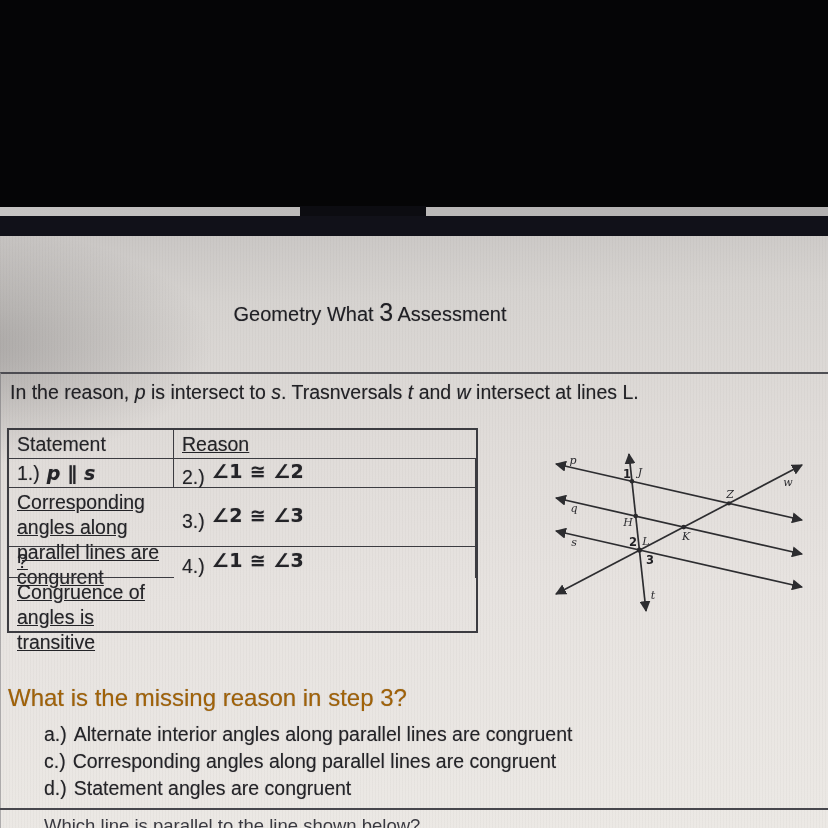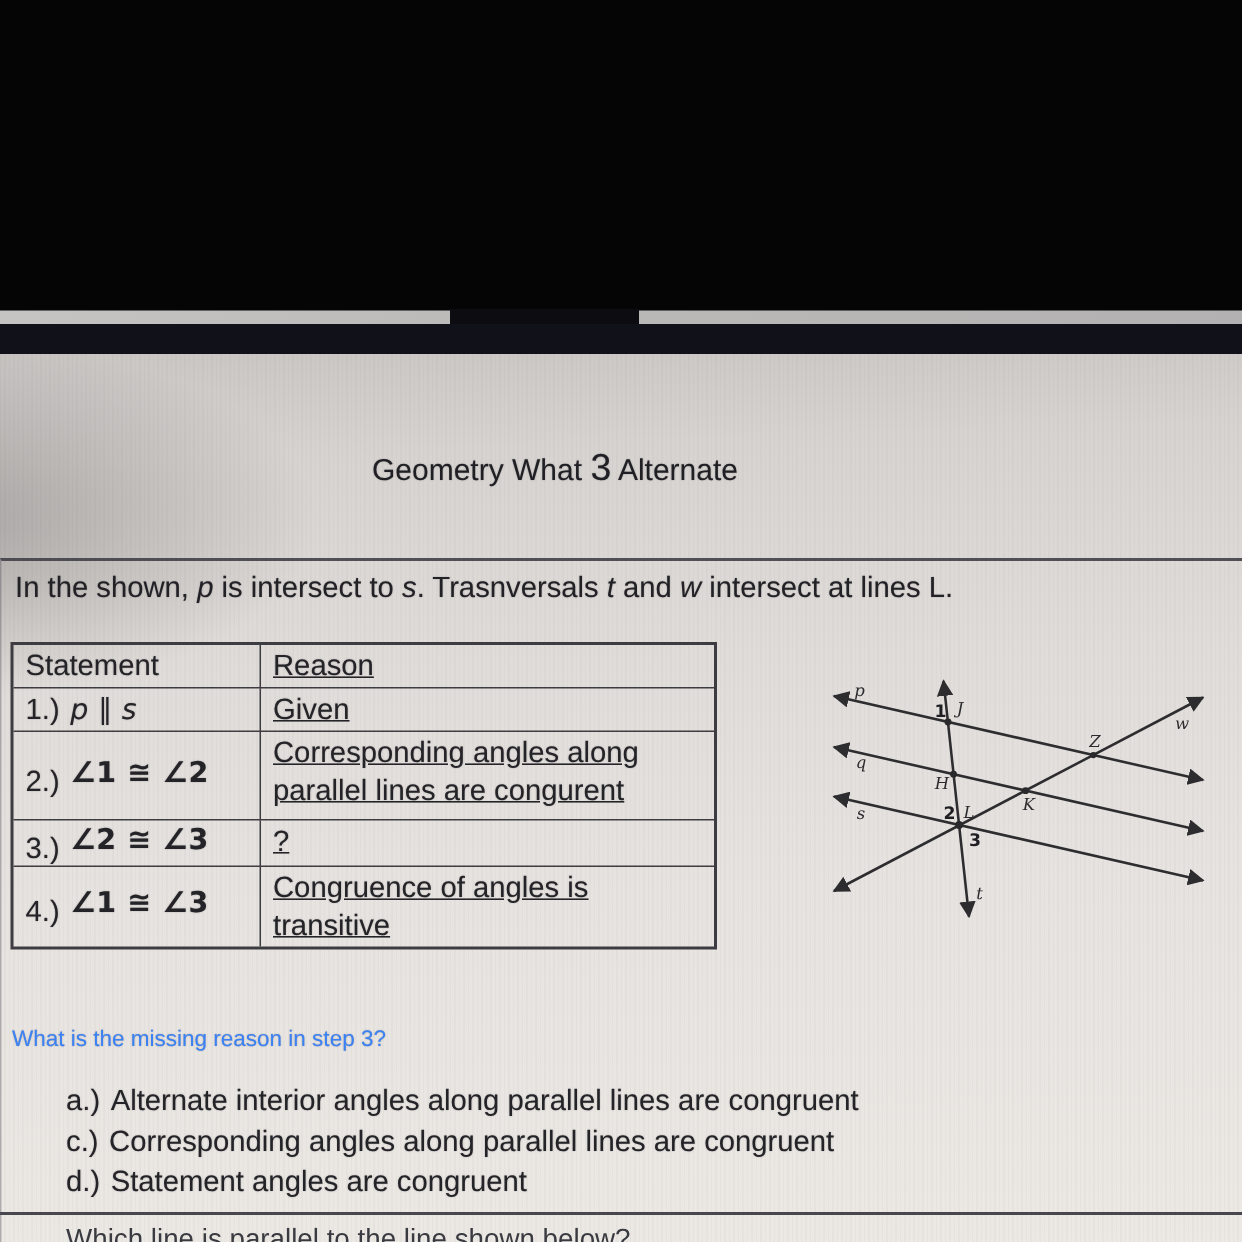--- a/index.html
+++ b/index.html
@@ -39,29 +39,29 @@
     border:2px solid #3c3c41;box-sizing:border-box;}
   .cell{border-right:1.5px solid #3c3c41;border-bottom:1.5px solid #3c3c41;
     padding:0 8px;font-size:19.5px;display:flex;align-items:center;line-height:25px;box-sizing:border-box;color:#242428;}
   .c2{border-right:none;text-decoration:underline;}
   .rlast{border-bottom:none;}
   .wrap{align-items:flex-start;padding-top:2px;}
   .st{gap:7px;}
   .num{transform:translateY(4px);}
   .math{font-family:"DejaVu Sans",sans-serif;font-weight:600;font-size:19px;
     transform:translateY(-2px);letter-spacing:.4px;}
-  .m1{font-family:"DejaVu Sans",sans-serif;font-style:italic;font-weight:400;transform:none;letter-spacing:.2px;}
+  .m1{font-family:"DejaVu Sans",sans-serif;font-style:italic;font-weight:700;transform:none;letter-spacing:.2px;}
   
   .figure{position:absolute;left:533px;top:440px;}
   .fl{stroke:#2d2d30;stroke-width:1.7;fill:none;}
   .dot{fill:#29292c;}
   .plbl{font:italic 11px "DejaVu Serif",serif;fill:#2a2a2e;}
   .albl{font:bold 11.5px "DejaVu Sans",sans-serif;fill:#1f1f23;}
   
-  .q2{position:absolute;left:8px;top:684px;font-size:15px;color:#3b82f6;}
+  .q2{position:absolute;left:8px;top:684px;font-size:24px;color:#a16207;}
   .opts{position:absolute;left:44px;top:711px;font-size:19.5px;color:#242428;margin-top:10px;}
   .opt{height:27px;line-height:27px;white-space:nowrap;}
   .okey{margin-right:7px;}
   .sep{position:absolute;left:0;top:808px;width:828px;height:2px;background:#47474d;}
   .nextq{position:absolute;left:44px;top:815px;font-size:18.5px;color:#3a3a41;
     filter:blur(.4px);white-space:nowrap;}
 </style>
 </head>
 <body>
 
@@ -71,35 +71,34 @@
   <div class="strip"></div>
   <div class="notch"></div>
   <svg class="bezel" width="828" height="60" viewBox="0 205 828 60">
     <path class="band" d="M0,216 L828,216 L828,252 C620,244 210,238 0,240 Z"></path>
     <path class="band-edge" d="M0,240 C210,238 620,244 828,252 L828,255 C620,247 210,241 0,243 Z"></path>
   </svg>
 
   <div class="paper"></div>
   <div class="vignette"></div>
 
-  <div class="title txt"><span>Geometry What </span><span class="t3">3</span><span> Alternate</span></div>
+  <div class="title txt"><span>Geometry What </span><span class="t3">3</span><span> Assessment</span></div>
 
   <div class="qbox"></div>
 
-  <div class="prompt txt"><span>In the shown, </span><span class="it">p</span><span> is intersect to </span><span class="it">s</span><span>. Trasnversals </span><span class="it">t</span><span> and </span><span class="it">w</span><span> intersect at lines L.</span></div>
+  <div class="prompt txt"><span>In the reason, </span><span class="it">p</span><span> is intersect to </span><span class="it">s</span><span>. Trasnversals </span><span class="it">t</span><span> and </span><span class="it">w</span><span> intersect at lines L.</span></div>
 
   <div class="ptable txt">
     <div class="cell">Statement</div>
     <div class="cell c2">Reason</div>
 
     <div class="cell st">
         <span>1.)</span>
         <span class="math m1">p ∥ s</span>
       </div>
-    <div class="cell c2">Given</div>
 
     <div class="cell st">
         <span class="num">2.)</span>
         <span class="math">∠1 ≅ ∠2</span>
       </div>
     <div class="cell c2 wrap">Corresponding angles along parallel lines are congurent</div>
 
     <div class="cell st">
         <span class="num">3.)</span>
         <span class="math">∠2 ≅ ∠3</span>

